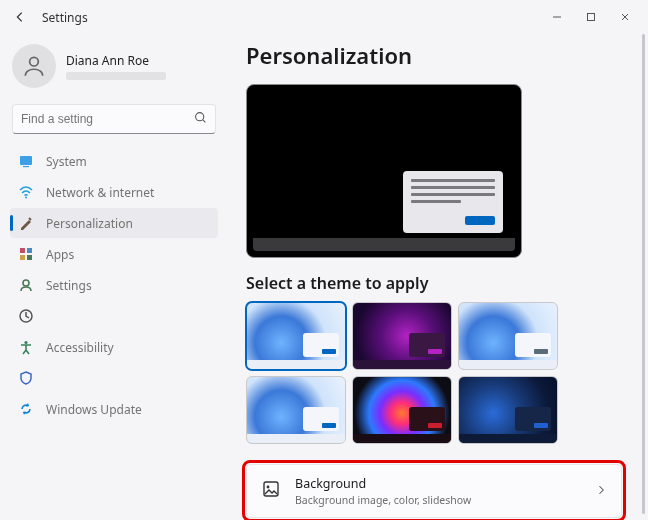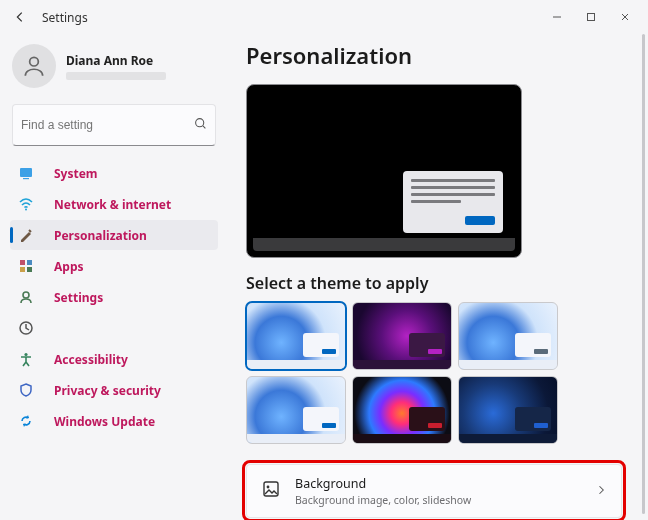--- a/index.html
+++ b/index.html
@@ -57,54 +57,53 @@
     gap:10px;
     padding: 6px 2px 10px 2px;
   }
   .avatar {
     width:44px; height:44px;
     border-radius:50%;
     background:#e0e0e2;
     display:flex;align-items:center;justify-content:center;
     color:#555;
   }
-  .user .info .name { font-size:12px; font-weight:700; color:#222;}
+  .user .info .name { font-size:12px; font-weight:400; color:#222;}
   .user .info .email {
     margin-top:3px; width:100px; height:8px;
     background:#e2e2e4; border-radius:2px;
   }
   .search {
     display:flex; align-items:center;
     background:#fbfbfd;
     border:1px solid #e3e3e6;
     border-bottom:1.5px solid #8a8a8e;
     border-radius:4px;
-    height:42px;
+    height:30px;
     padding:0 8px;
     margin:4px 2px 10px 2px;
   }
   .search input {
     flex:1; border:none; outline:none; background:transparent;
     font-size:12px; color:#333;
   }
   .search .sicon { color:#555; }
   .nav {
     display:flex; flex-direction:column;
     gap:1px;
     overflow:hidden;
   }
   .nav-item {
     display:flex; align-items:center;
     height:30px;
     border-radius:4px;
     padding:0 8px;
-    gap:20px;
-    color:#be185d;
+    gap:12px;
+    color:#737373;
     position:relative;
-    font-weight:bold;
   }
   .nav-item.active {
     background:#eaeaee;
   }
   .nav-item.active::before {
     content:"";
     position:absolute;
     left:0; top:7px; bottom:7px;
     width:3px; border-radius:2px;
     background:#0067c0;
@@ -336,21 +335,20 @@
             </svg>
           </span>
           <span class="label">Accessibility</span>
         </div>
         <div class="nav-item">
           <span class="icon">
             <svg width="16" height="16" viewBox="0 0 16 16">
               <path d="M8 2l5 2v4c0 3-2 5-5 6-3-1-5-3-5-6V4l5-2z" fill="none" stroke="#3e66c4" stroke-width="1.5"></path>
             </svg>
           </span>
-          <span class="label">Privacy &amp; security</span>
         </div>
         <div class="nav-item">
           <span class="icon">
             <svg width="16" height="16" viewBox="0 0 16 16">
               <path d="M4 8a4 4 0 016.5-3M12 8a4 4 0 01-6.5 3" fill="none" stroke="#0a84d8" stroke-width="1.6"></path>
               <path d="M10 2l1 3-3 .5M6 14l-1-3 3-.5" fill="#0a84d8"></path>
             </svg>
           </span>
           <span class="label">Windows Update</span>
         </div>

